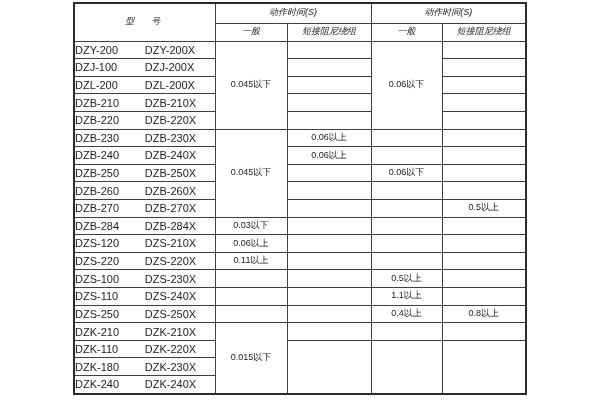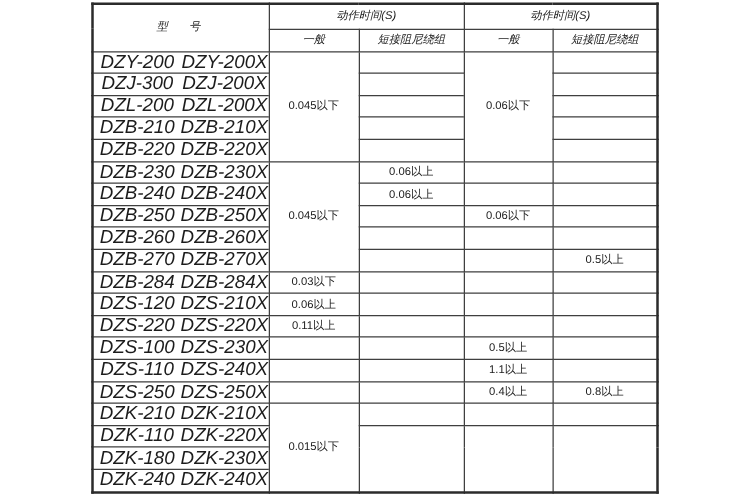--- a/index.html
+++ b/index.html
@@ -46,24 +46,23 @@
   }
   tr.hdr-top { height: 20px; }
   tr.hdr-sub { height: 18px; }
   .model-label-cell span { white-space: pre; letter-spacing: 4px; }
   .model-wrap {
     display: flex;
     width: 100%;
   }
   .model-wrap span {
     flex: 1 1 50%;
-    text-align: center;
-    font-size: 15px;
+    text-align: left;
+    font-size: 11px;
     color: #1c1c1c;
-    font-style: italic;
   }
 </style>
 </head>
 <body>
 
 <div class="page">
   <table class="spec">
     <colgroup>
       <col style="width:141px">
       <col style="width:72px">
@@ -95,21 +94,21 @@
             </div>
           </td>
           <td rowspan="5">0.045以下</td>
           <td></td>
           <td rowspan="5">0.06以下</td>
           <td></td>
         </tr>
         <tr>
           <td>
             <div class="model-wrap">
-              <span>DZJ-300</span>
+              <span>DZJ-100</span>
               <span>DZJ-200X</span>
             </div>
           </td>
           <td></td>
           <td></td>
         </tr>
         <tr>
           <td>
             <div class="model-wrap">
               <span>DZL-200</span>

